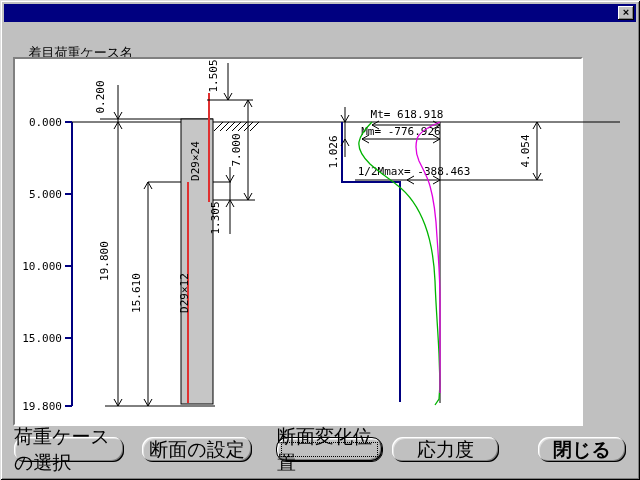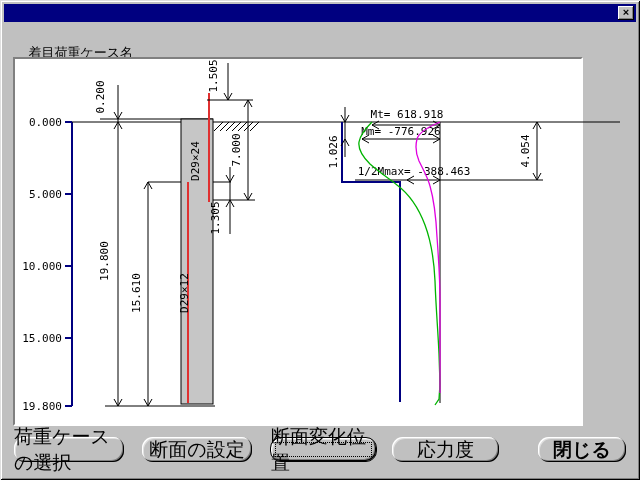--- a/index.html
+++ b/index.html
@@ -164,18 +164,18 @@
                  L425,325 L424,340 L420,346" fill="none" stroke-width="1.3" stroke="#00b400"></path>
         <path d="M425,63 C413,68 404,73 402,80 C400,88 401,95 404,102 C409,112 413,119 415,127
                  C419,141 421,158 422,178 C424,205 425,222 425,242 L425,334" fill="none" stroke-width="1.3" stroke="#e000e0"></path>
       </g>
     </svg>
   </div>
 
   <div class="btnrow">
     <div class="btn" style="left:14px;width:110px;">荷重ケースの選択</div>
     <div class="btn" style="left:142px;width:110px;">断面の設定</div>
-    <div class="btn default" style="left:270px;width:107px;">断面変化位置</div>
+    <div class="btn default" style="left:276px;width:107px;">断面変化位置</div>
     <div class="btn" style="left:392px;width:107px;font-family:Liberation Mono, monospace;">応力度</div>
     <div class="btn" style="left:538px;width:88px;font-weight:bold;">閉じる</div>
   </div>
 
 </div>
 
 </body></html>

